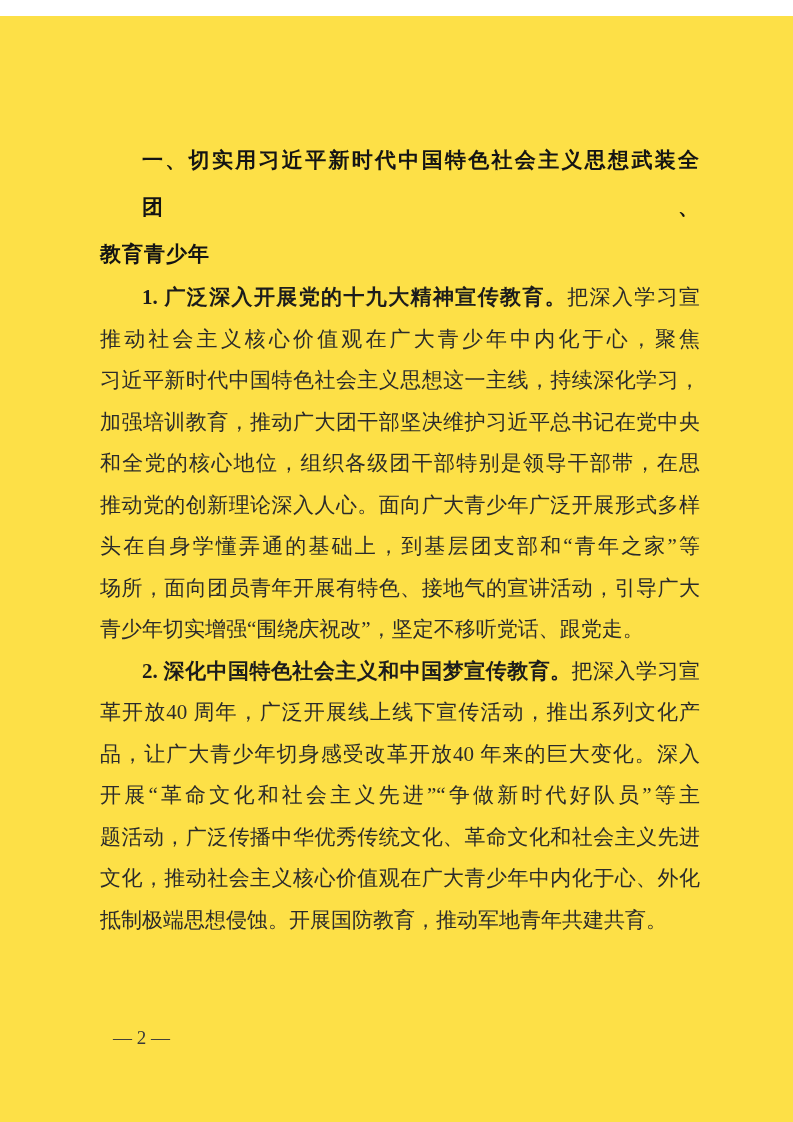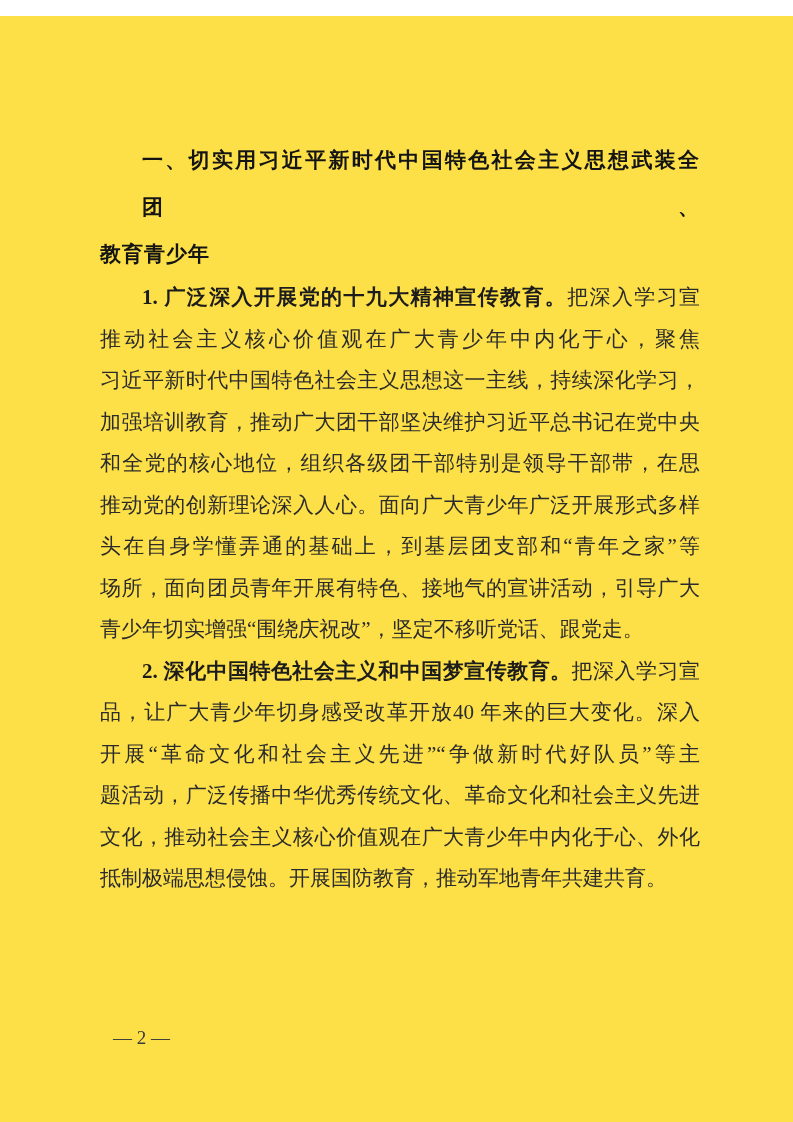--- a/index.html
+++ b/index.html
@@ -60,20 +60,21 @@
         <div class="line stretch"><span class="seg">习近平新时代中国特色社会主义思想这一主线，持续深化学习，</span></div>
         <div class="line stretch"><span class="seg">加强培训教育，推动广大团干部坚决维护习近平总书记在党中央</span></div>
         <div class="line stretch"><span class="seg">和全党的核心地位，组织各级团干部特别是领导干部带，在思</span></div>
         <div class="line stretch"><span class="seg">推动党的创新理论深入人心。面向广大青少年广泛开展形式多样</span></div>
         <div class="line stretch"><span class="seg">头在自身学懂弄通的基础上，到基层团支部和“青年之家”等</span></div>
         <div class="line stretch"><span class="seg">场所，面向团员青年开展有特色、接地气的宣讲活动，引导广大</span></div>
         <div class="line"><span class="seg">青少年切实增强“围绕庆祝改”，坚定不移听党话、跟党走。</span></div>
       </div>
       <div class="paragraph">
         <div class="line indent stretch"><span class="seg bold">2. 深化中国特色社会主义和中国梦宣传教育。</span><span class="seg">把深入学习宣</span></div>
+        <div class="line stretch"><span class="seg">革开放40 周年，广泛开展线上线下宣传活动，推出系列文化产</span></div>
         <div class="line stretch"><span class="seg">品，让广大青少年切身感受改革开放40 年来的巨大变化。深入</span></div>
         <div class="line stretch"><span class="seg">开展“革命文化和社会主义先进”“争做新时代好队员”等主</span></div>
         <div class="line stretch"><span class="seg">题活动，广泛传播中华优秀传统文化、革命文化和社会主义先进</span></div>
         <div class="line stretch"><span class="seg">文化，推动社会主义核心价值观在广大青少年中内化于心、外化</span></div>
         <div class="line"><span class="seg">抵制极端思想侵蚀。开展国防教育，推动军地青年共建共育。</span></div>
       </div>
     </div>
   <div class="footer">
     <span>— 2 —</span>
   </div>

